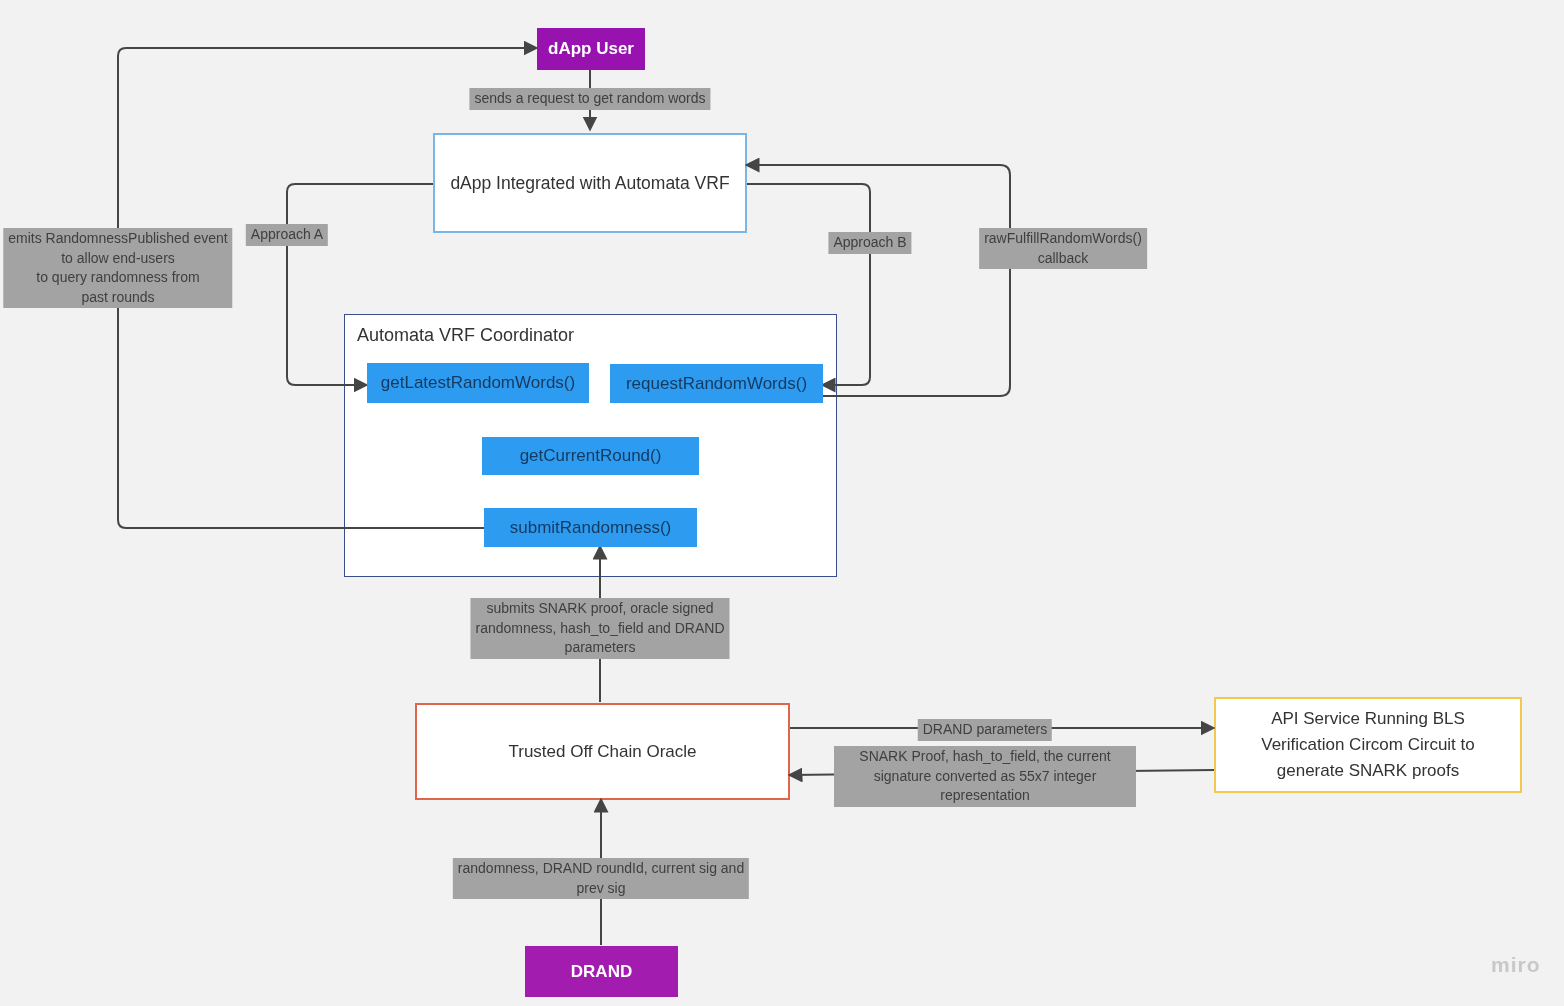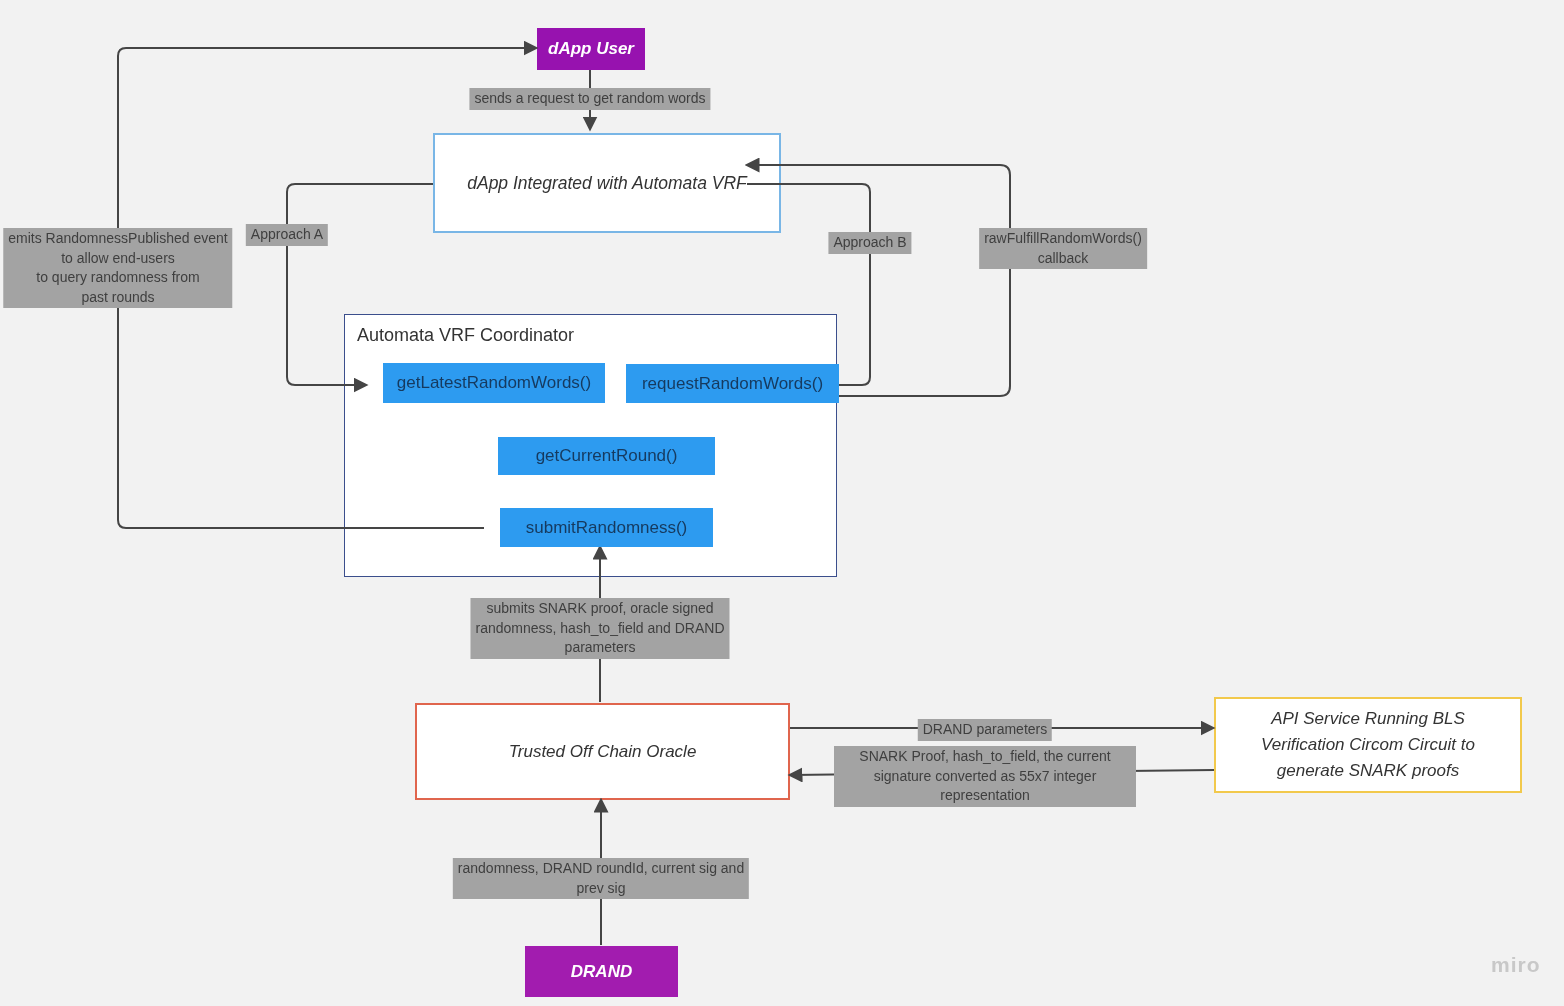--- a/index.html
+++ b/index.html
@@ -5,30 +5,30 @@
   html,body{margin:0;padding:0;}
   .page{
     position:relative;width:1564px;height:1006px;background:#f2f2f2;
     font-family:"Liberation Sans",sans-serif;overflow:hidden;
   }
   svg.connectors{position:absolute;left:0;top:0;z-index:3;pointer-events:none;}
   .node{
     position:absolute;display:flex;align-items:center;justify-content:center;
     text-align:center;box-sizing:border-box;color:#333;
   }
-  .node .txt{white-space:pre-line;font-style:italic;}
+  .node .txt{white-space:pre-line;}
   #dapp-user{left:537px;top:28px;width:108px;height:42px;background:#9712af;color:#fff;
     font-size:17px;font-weight:700;z-index:2;}
-  #dapp-integrated{left:433px;top:133px;width:348px;height:100px;background:#fff;
+  #dapp-integrated{left:433px;top:133px;width:314px;height:100px;background:#fff;
     border:2px solid #79b6e6;font-size:17.5px;z-index:2;}
   #coordinator{left:344px;top:314px;width:493px;height:263px;background:#fff;
     border:1.5px solid #3b4e8c;z-index:2;}
   #coordinator-title{position:absolute;left:357px;top:325px;font-size:18px;color:#333;z-index:2;}
   .method{position:absolute;background:#2d9bf0;color:#163a5f;font-size:17px;z-index:4;
-    display:flex;align-items:center;justify-content:center;text-align:center;margin-left:16px;}
+    display:flex;align-items:center;justify-content:center;text-align:center;}
   #m-get-latest{left:367px;top:363px;width:222px;height:40px;}
   #m-request{left:610px;top:364px;width:213px;height:39px;}
   #m-current-round{left:482px;top:437px;width:217px;height:38px;}
   #m-submit{left:484px;top:508px;width:213px;height:39px;}
   #oracle{left:415px;top:703px;width:375px;height:97px;background:#fff;
     border:2px solid #e0654d;font-size:17px;z-index:2;}
   #api-service{left:1214px;top:697px;width:308px;height:96px;background:#fff;
     border:2px solid #f2c94c;font-size:17px;line-height:26px;z-index:2;justify-content:center;}
   #drand{left:525px;top:946px;width:153px;height:51px;background:#a21caf;color:#fff;
     font-size:17px;font-weight:600;z-index:2;}

